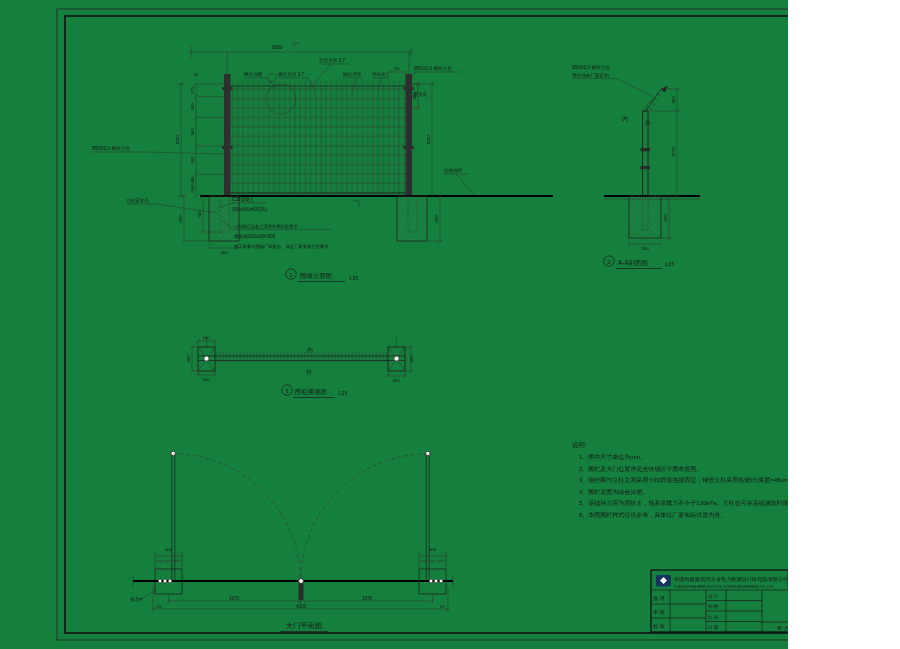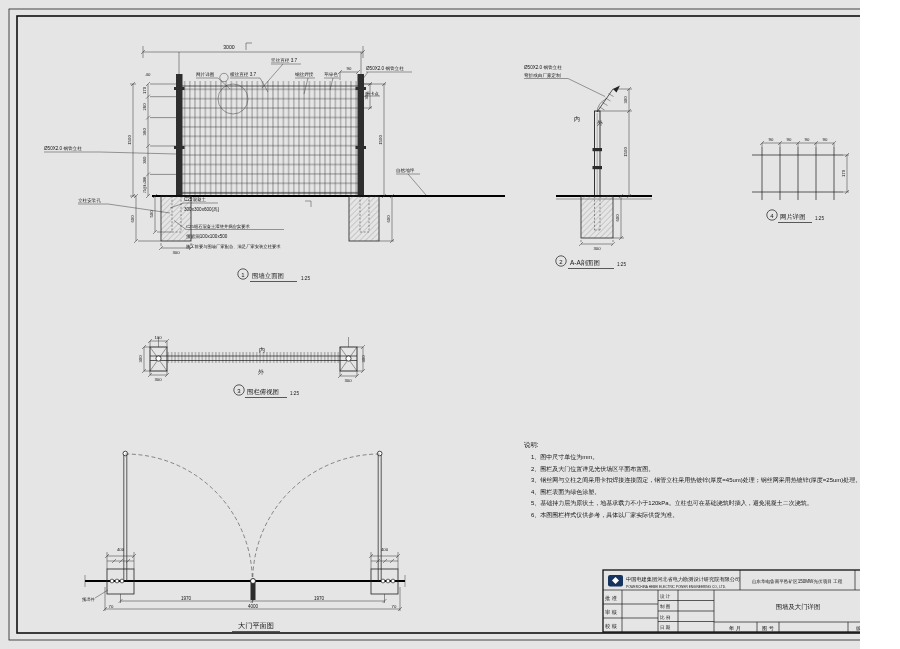--- a/index.html
+++ b/index.html
@@ -1,17 +1,17 @@
 <!DOCTYPE html>
 <html><head>
 <meta charset="utf-8">
 <style>
   html,body{margin:0;padding:0;background:#ffffff;}
-  #sheet{position:relative;width:860px;height:649px;background:#e5e5e5;overflow:hidden;
-         font-family:"Liberation Sans", sans-serif;}
+  #sheet{position:relative;width:740px;height:649px;background:#15803d;overflow:hidden;
+         font-family:"Liberation Sans", sans-serif;padding-left:48px;}
   svg{display:block}
   svg text{fill:#151515;font-family:"Liberation Sans", sans-serif;}
   .t3{font-size:3.2px}
   .t4{font-size:4.3px}
   .t45{font-size:4.6px}
   .t5{font-size:5.2px}
   .t6{font-size:6px}
   .t65{font-size:6.4px}
   .t7{font-size:7.2px}
   .ln{stroke:#1b1b1b;stroke-width:0.7;fill:none}

